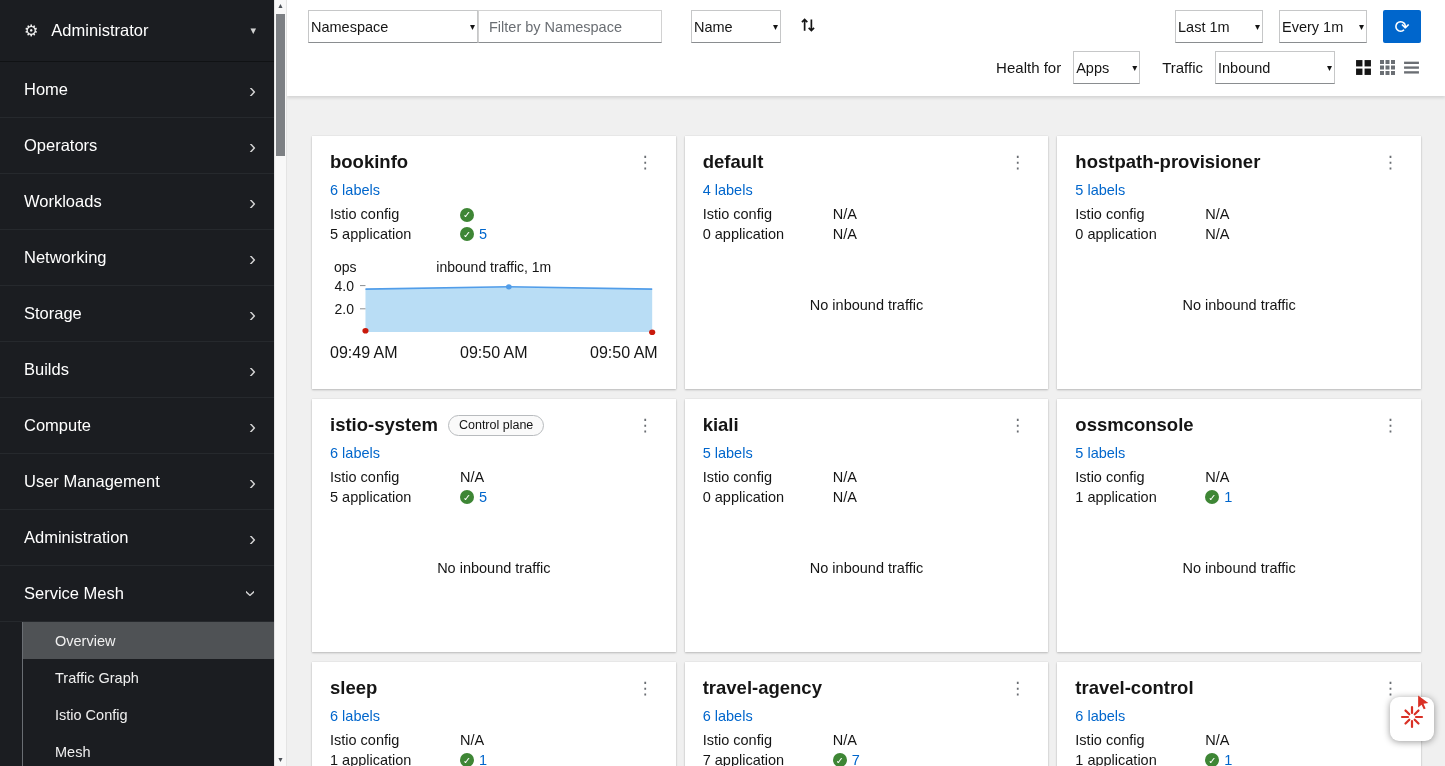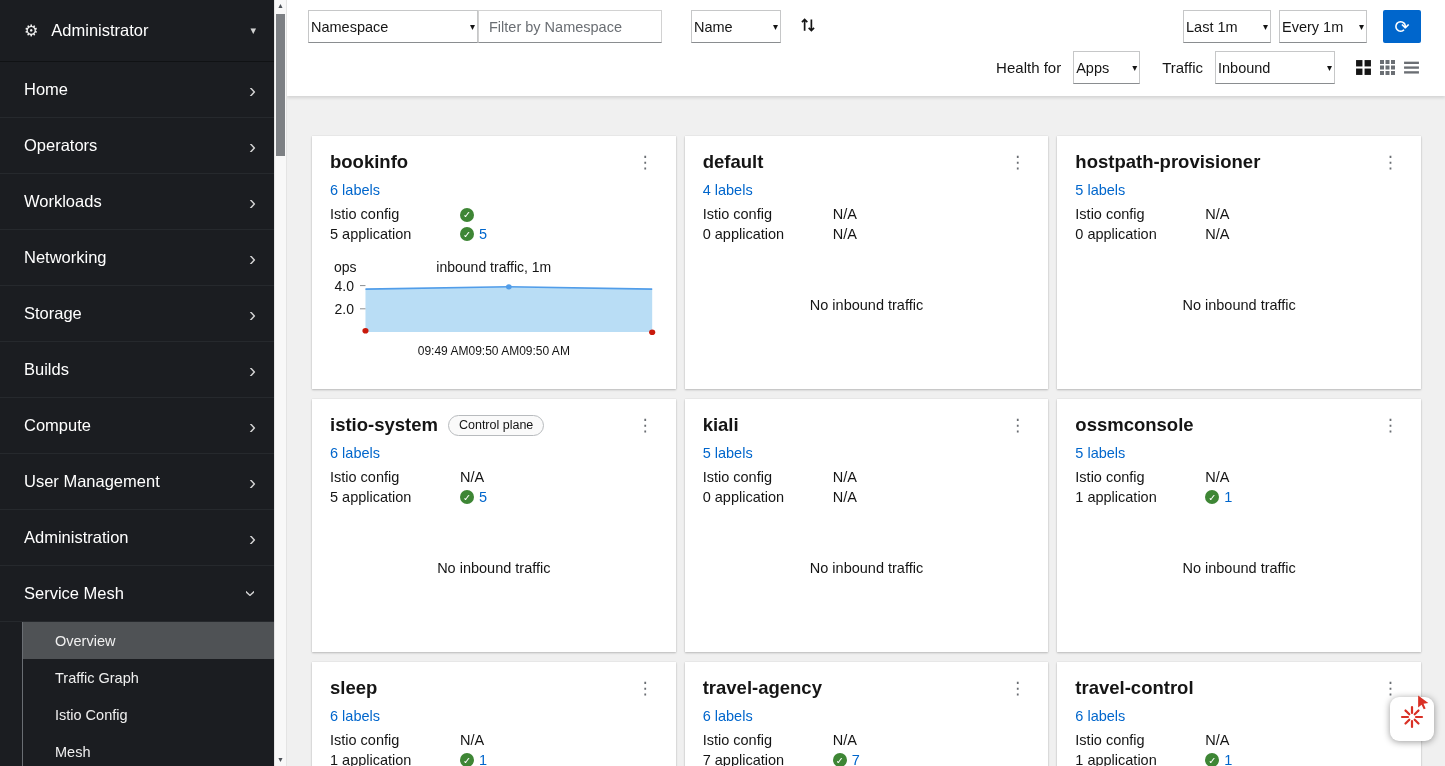--- a/index.html
+++ b/index.html
@@ -32,21 +32,21 @@
   .tb-row2 { margin-top: 8px; justify-content: flex-end; }
 
   .select { height: 33px; background: #fff; border: 1px solid #c6c7c8; border-bottom-color: #8a8d90; display: flex; align-items: center; justify-content: space-between; padding: 0 2px; font-size: 14.5px; color: #151515; cursor: pointer; flex: none; }
   .caret { font-size: 10px; color: #151515; margin-left: 10px; }
   .ns-select { width: 170px; }
   .filter-input { width: 184px; height: 33px; border: 1px solid #d2d2d2; border-bottom-color: #8a8d90; padding: 0 10px; font-size: 14.5px; color: #151515; font-family: inherit; flex: none; }
   .filter-input::placeholder { color: #6a6e73; }
   .name-select { width: 90px; margin-left: 29px; }
   .icon-btn { margin-left: 14px; width: 26px; height: 26px; border: none; background: none; cursor: pointer; display: flex; align-items: center; justify-content: center; }
   .range-select { width: 88px; margin-left: auto; }
-  .interval-select { width: 88px; margin-left: 8px; }
+  .interval-select { width: 88px; margin-left: 16px; }
   .refresh-btn { margin-left: 16px; width: 38px; height: 33px; background: #0066cc; border: none; border-radius: 2px; color: #fff; font-size: 18px; display: flex; align-items: center; justify-content: center; cursor: pointer; flex: none; }
   .tb-label { font-size: 15px; color: #151515; }
   .apps-select { width: 67px; margin: 0 22px 0 12px; }
   .inbound-select { width: 120px; margin: 0 18px 0 12px; }
   .view-icons { display: flex; align-items: center; gap: 4px; }
   .view-icon { width: 20px; height: 20px; display: flex; align-items: center; justify-content: center; cursor: pointer; }
 
   
   .content { flex: 1; padding: 40px 24px 0 25px; overflow: hidden; }
   .cards { display: grid; grid-template-columns: repeat(3, 1fr); gap: 10px 9px; grid-auto-rows: 253px; }
@@ -63,21 +63,21 @@
   .no-traffic { flex: 1; display: flex; align-items: center; justify-content: center; font-size: 14.5px; color: #151515; padding-bottom: 12px; }
 
   
   .chart-block { margin-top: 14px; }
   .chart-head { position: relative; height: 20px; font-size: 14px; color: #151515; }
   .chart-ylabel { position: absolute; left: 4px; top: 1px; }
   .chart-title { position: absolute; left: 0; right: 0; top: 1px; text-align: center; }
   .chart-area { position: relative; padding-left: 30px; margin-top: 3px; height: 56px; }
   .ytick { position: absolute; left: 0; width: 24px; text-align: right; font-size: 14px; color: #151515; }
   .svg-wrap { height: 56px; }
-  .chart-xlabels { display: flex; justify-content: center; font-size: 12px; color: #151515; margin-top: 7px; }
+  .chart-xlabels { display: flex; justify-content: space-between; font-size: 16px; color: #151515; margin-top: 7px; }
 
   
   .kiali-fab { position: absolute; right: 11px; top: 697px; width: 44px; height: 44px; background: #fff; border-radius: 9px; box-shadow: 0 1px 7px rgba(0,0,0,0.4); display: flex; align-items: center; justify-content: center; cursor: pointer; z-index: 10; }
   .fab-cursor { position: absolute; right: 4px; top: -2px; }
 </style>
 </head>
 <body>
 
 <div class="app">
 

